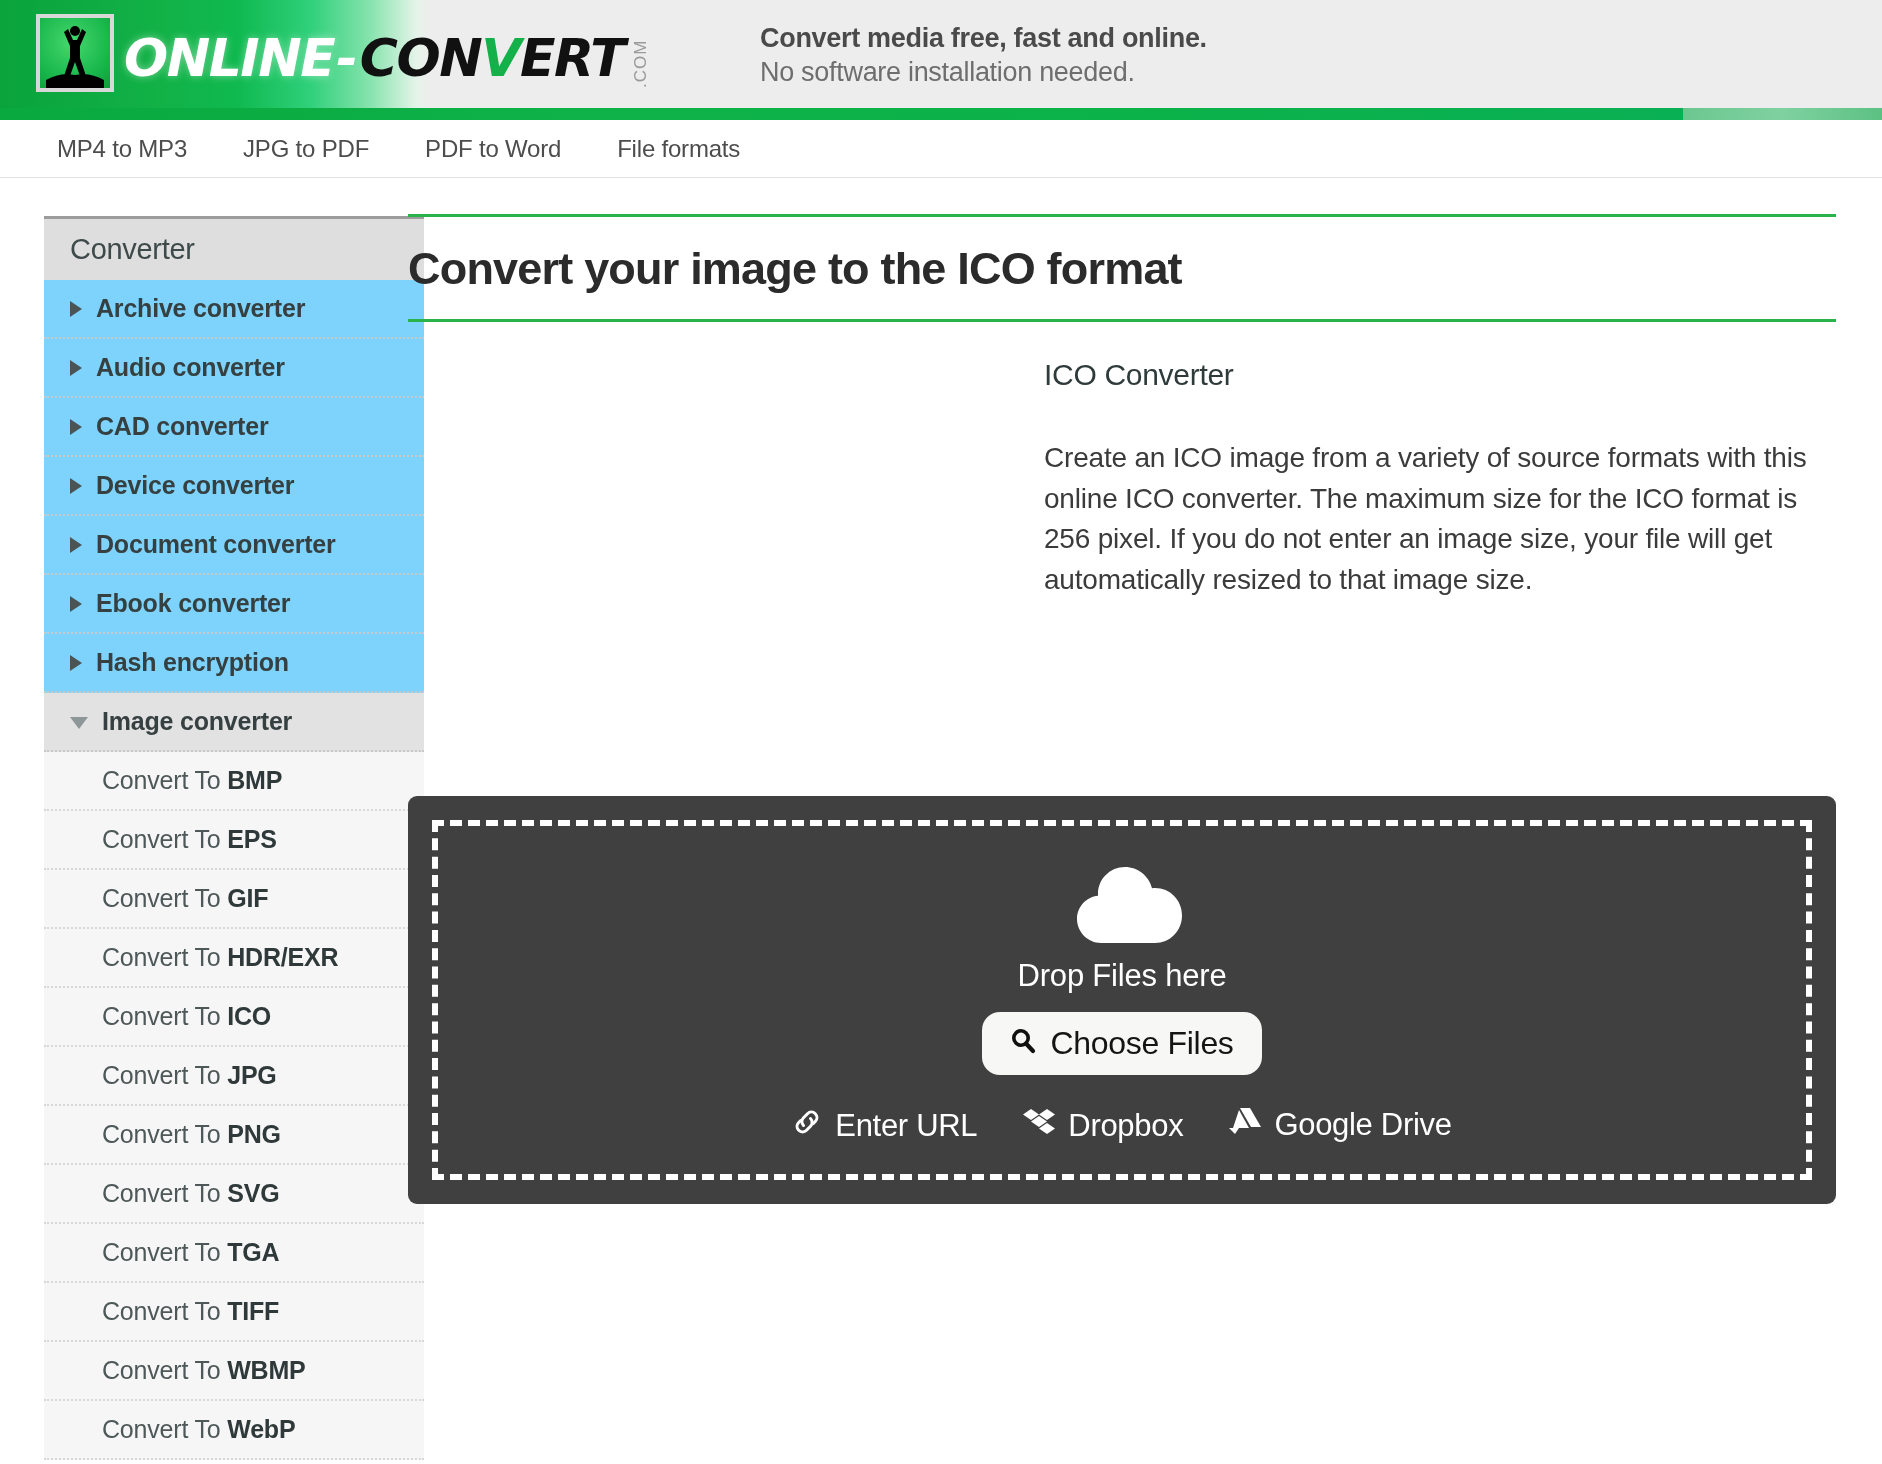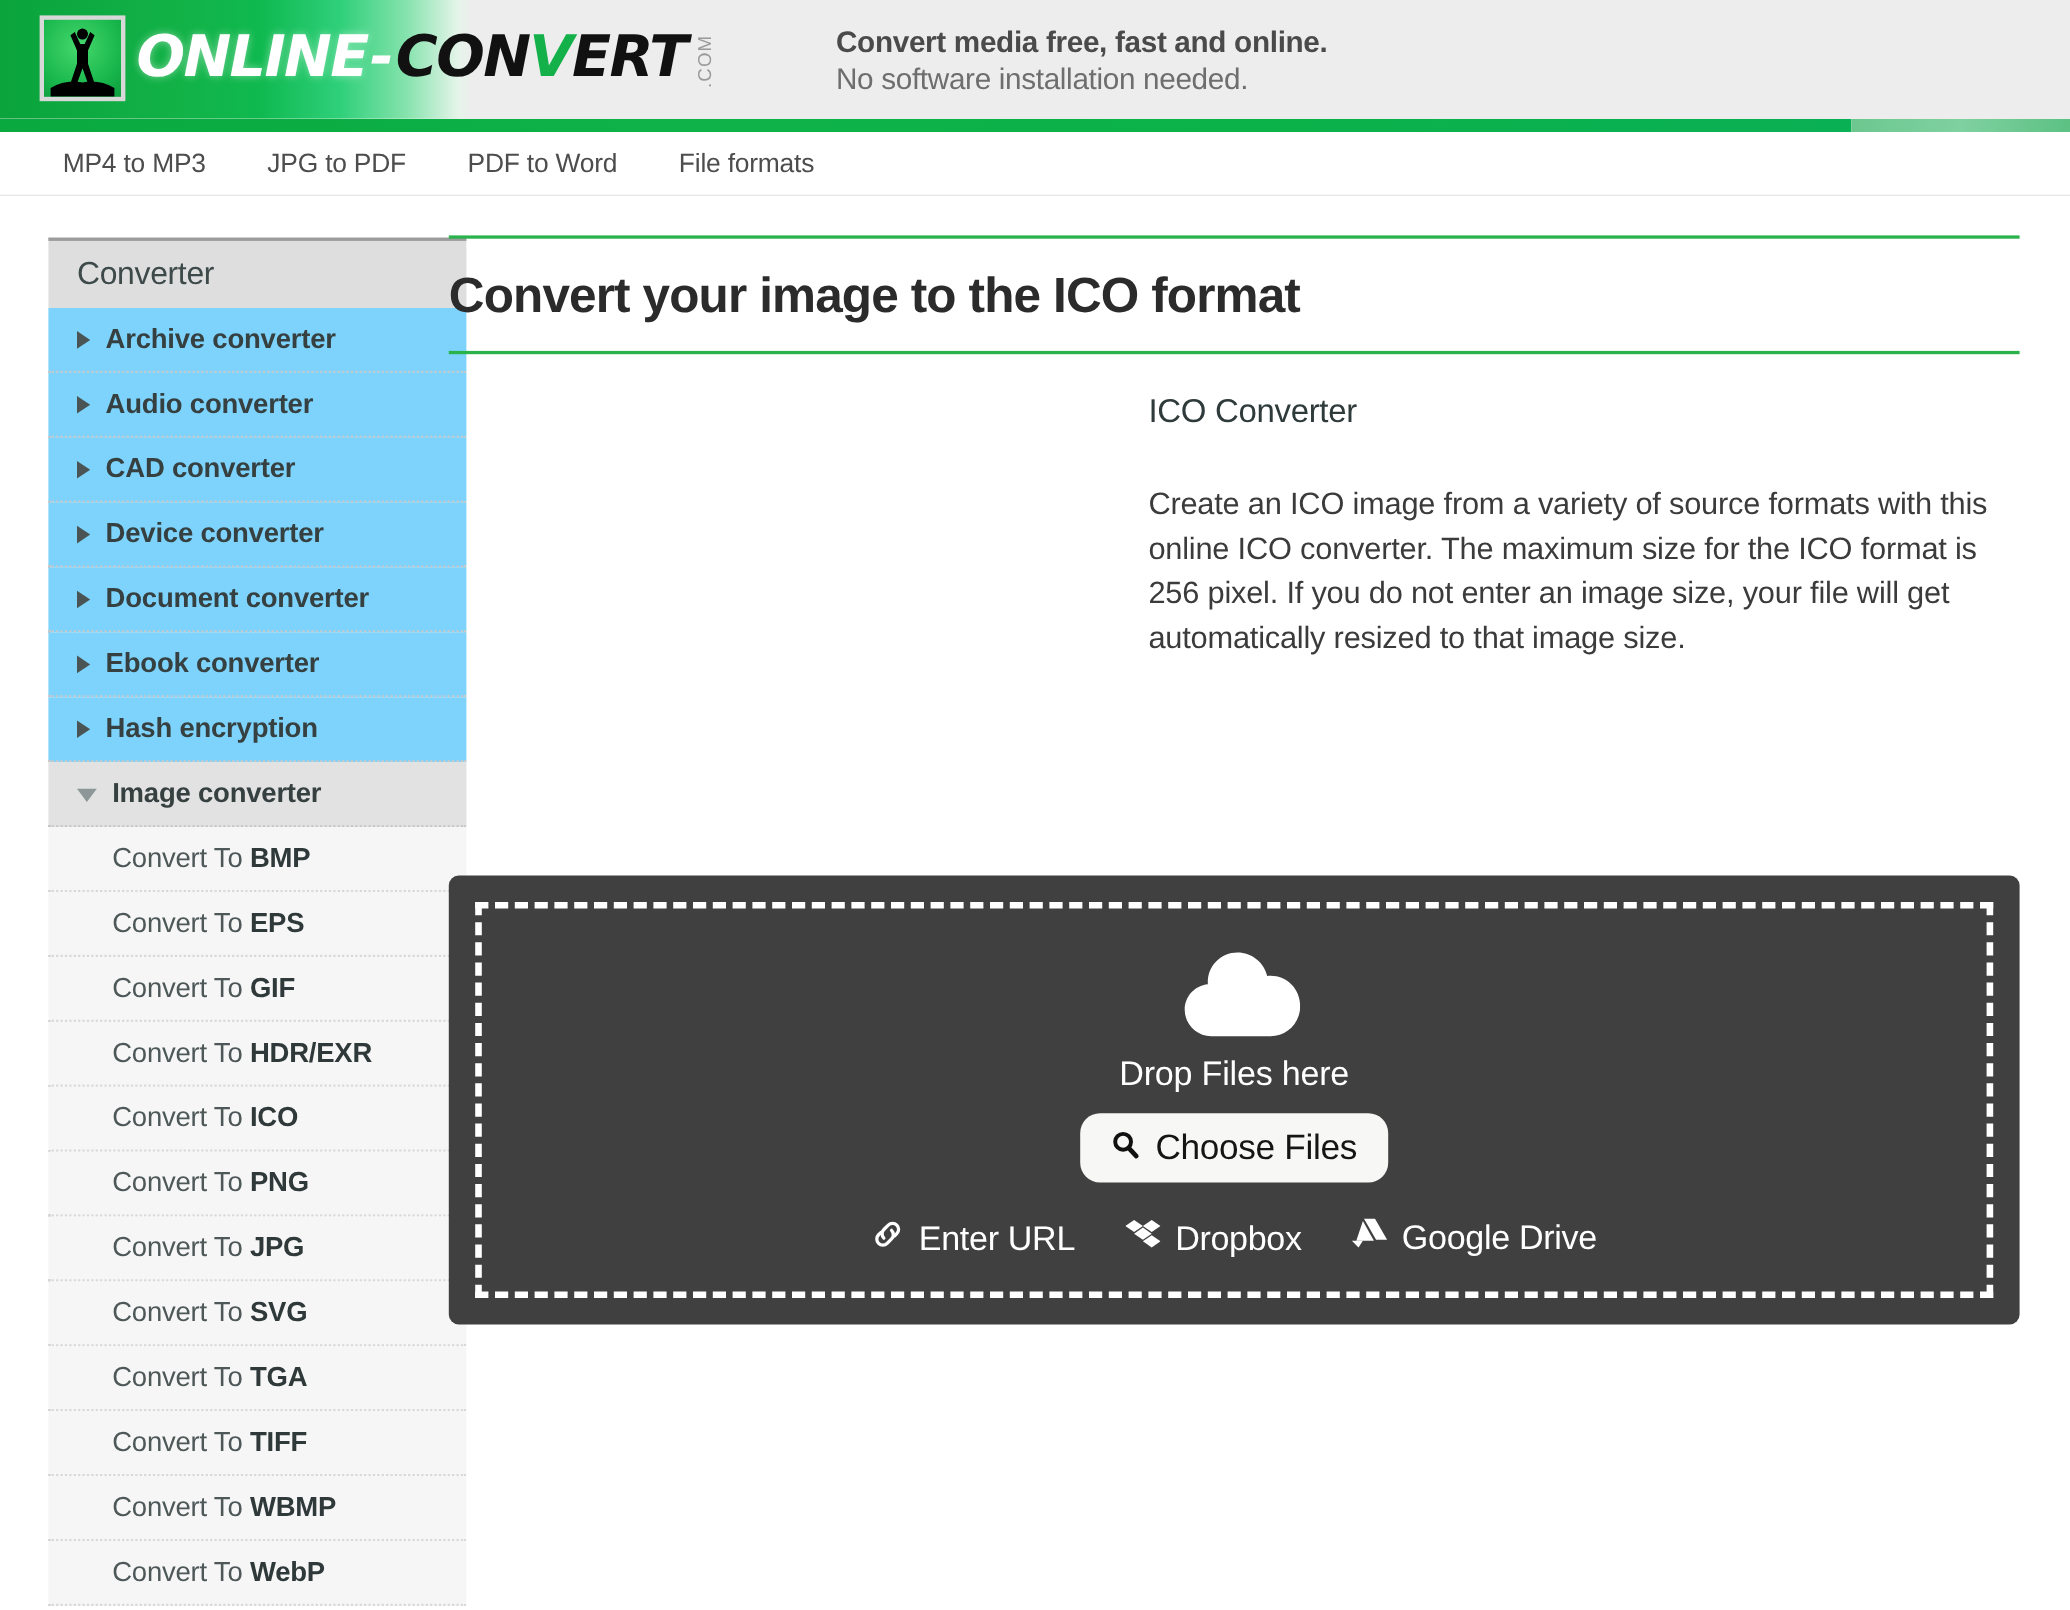--- a/index.html
+++ b/index.html
@@ -44,21 +44,21 @@
     position: relative;
     overflow: hidden;
   }
   .logo-inner svg { position: absolute; left: 0; top: 0; }
 
   .wordmark {
     position: absolute;
     left: 124px; top: 16px;
     height: 72px;
     display: flex;
-    align-items: center;
+    align-items: flex-end;
   }
   .wm-online {
     font-family: "DejaVu Sans", sans-serif;
     font-weight: bold;
     font-style: italic;
     font-size: 52px;
     color: #ffffff;
     letter-spacing: -1.5px;
     text-shadow: 0 0 8px rgba(255,255,255,.45);
   }
@@ -411,22 +411,22 @@
       <div class="side-item active">
         <span class="tri down"></span>
         <span>Image converter</span>
       </div>
 
       <div class="side-sub"><span>Convert To </span><b>BMP</b></div>
       <div class="side-sub"><span>Convert To </span><b>EPS</b></div>
       <div class="side-sub"><span>Convert To </span><b>GIF</b></div>
       <div class="side-sub"><span>Convert To </span><b>HDR/EXR</b></div>
       <div class="side-sub"><span>Convert To </span><b>ICO</b></div>
+      <div class="side-sub"><span>Convert To </span><b>JPG</b></div>
       <div class="side-sub"><span>Convert To </span><b>PNG</b></div>
-      <div class="side-sub"><span>Convert To </span><b>JPG</b></div>
       <div class="side-sub"><span>Convert To </span><b>SVG</b></div>
       <div class="side-sub"><span>Convert To </span><b>TGA</b></div>
       <div class="side-sub"><span>Convert To </span><b>TIFF</b></div>
       <div class="side-sub"><span>Convert To </span><b>WBMP</b></div>
       <div class="side-sub"><span>Convert To </span><b>WebP</b></div>
     </div>
   </div>
 
   <div class="main">
     <div class="title-rule-top"></div>

